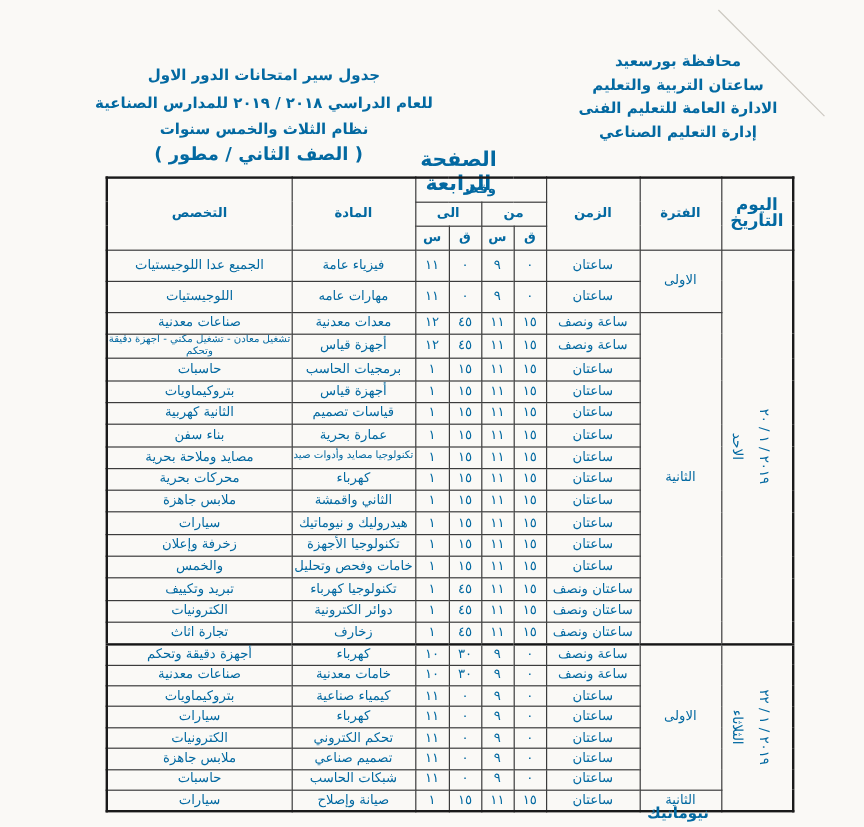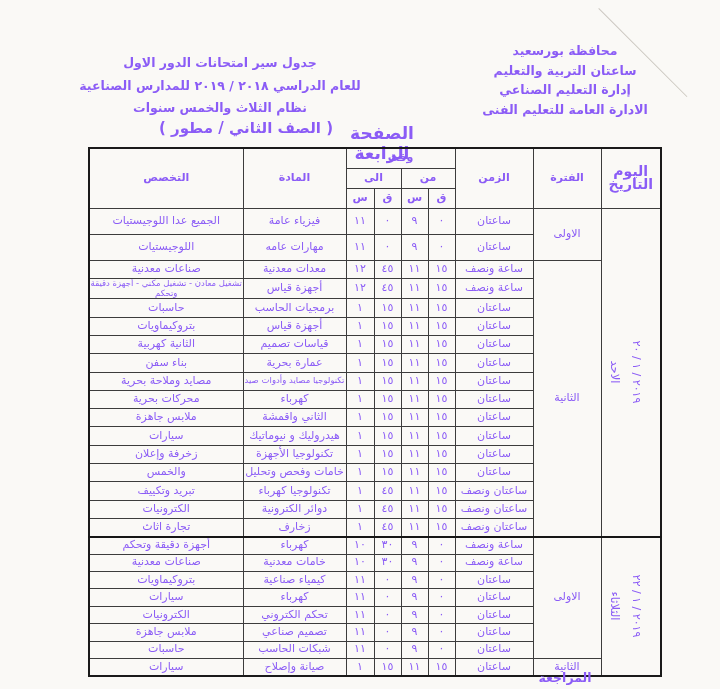--- a/index.html
+++ b/index.html
@@ -1,38 +1,38 @@
 <!DOCTYPE html>
 <html><head>
 <meta charset="utf-8">
 <style>
   html,body{margin:0;padding:0;}
   .page{
     position:relative;width:720px;height:689px;overflow:hidden;
     background:#faf9f6;
     font-family:"DejaVu Sans",sans-serif;
-    color:#8b5cf6;
+    color:#0369a1;
   }
   .crease{
     position:absolute;top:8px;left:599px;width:125px;height:1px;
     background:#ccc8c1;transform:rotate(45deg);transform-origin:0 0;
   }
   .hdr-right{
     position:absolute;top:41px;left:452px;width:226px;
     text-align:center;direction:rtl;
     font-size:12.5px;font-weight:bold;line-height:19.5px;
   }
   .hdr-left{
     position:absolute;top:52px;left:66px;width:308px;
     text-align:center;direction:rtl;
     font-size:12.5px;font-weight:bold;line-height:22.5px;
   }
   .class-line{
     position:absolute;top:119px;left:98px;width:235px;
-    direction:rtl;
+    text-align:center;direction:rtl;
     font-size:15px;font-weight:bold;
   }
   .page-label{
     position:absolute;top:123px;left:323px;width:118px;
     text-align:center;direction:rtl;
     font-size:17px;font-weight:bold;
   }
   table.exam{
     position:absolute;top:147px;left:88px;width:572px;
     border-collapse:collapse;table-layout:fixed;direction:rtl;
@@ -76,22 +76,22 @@
 </head>
 <body>
 
 <div class="page">
 
   <div class="crease"></div>
 
   <div class="hdr-right">
     <div>محافظة بورسعيد</div>
     <div>ساعتان التربية والتعليم</div>
+    <div>الادارة العامة للتعليم الفنى</div>
     <div>إدارة التعليم الصناعي</div>
-    <div>الادارة العامة للتعليم الفنى</div>
   </div>
 
   <div class="hdr-left">
     <div>جدول سير امتحانات الدور الاول</div>
     <div>للعام الدراسي ٢٠١٨ / ٢٠١٩ للمدارس الصناعية</div>
     <div>نظام الثلاث والخمس سنوات</div>
   </div>
 
   <div class="class-line">( الصف الثاني / مطور )</div>
 
@@ -366,15 +366,15 @@
           <td class="num">١٥</td>
           <td class="num">١١</td>
           <td class="num">١٥</td>
           <td class="num">١</td>
           <td class="txt">صيانة وإصلاح</td>
           <td class="txt">سيارات</td>
         </tr>
       </tbody>
   </table>
 
-  <div class="footer-label">المراجعة</div>
+  <div class="footer-label">نيوماتيك</div>
 
 </div>
 
 </body></html>

